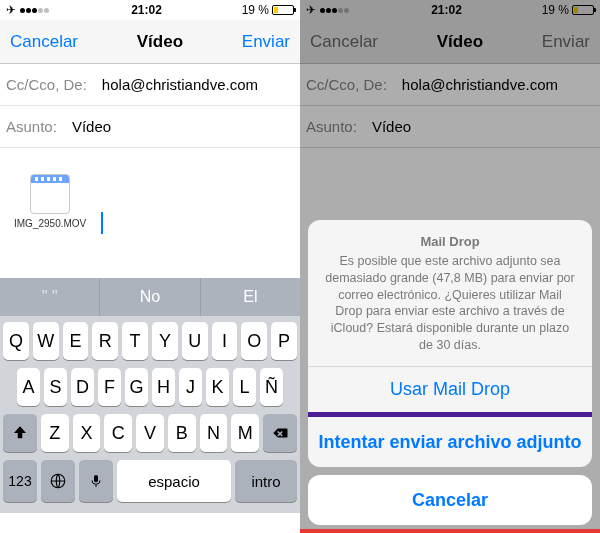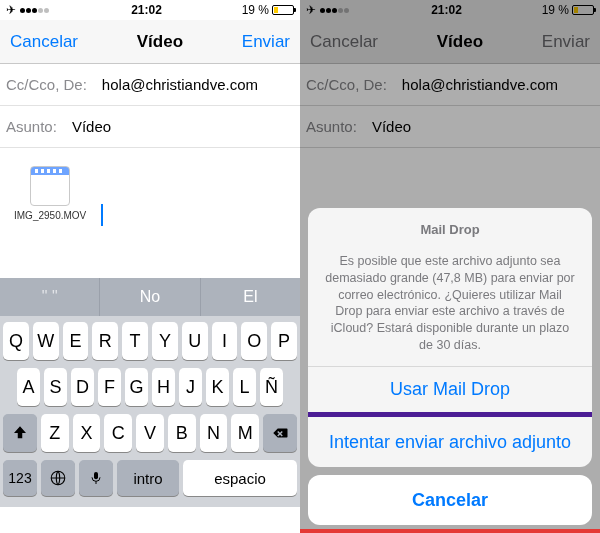--- a/index.html
+++ b/index.html
@@ -14,58 +14,58 @@
   .battery-icon { width:22px; height:10px; border:1px solid #000; border-radius:2px; position:relative; display:inline-block; }
   .battery-icon::after { content:""; position:absolute; right:-3px; top:2px; width:2px; height:4px; background:#000; border-radius:0 1px 1px 0; }
   .battery-fill { position:absolute; left:1px; top:1px; bottom:1px; width:20%; background:#ffcc00; }
   .nav-bar { height:44px; border-bottom:1px solid #c8c8c8; display:flex; align-items:center; justify-content:space-between; padding:0 10px; background:#f7f7f7; }
   .nav-btn { color:#007aff; font-size:17px; }
   .nav-title { font-weight:600; font-size:17px; color:#000; }
   .field-row { border-bottom:1px solid #e2e2e2; padding:12px 6px; display:flex; align-items:center; font-size:15px; gap:6px; }
   .field-label { color:#8a8a8e; }
   .field-value { color:#000;margin-left:9px; }
   .compose-body { padding:18px 14px 0 14px; height:130px; position:relative; }
-  .attachment { display:inline-block; text-align:center; margin-top:0; }
+  .attachment { display:inline-block; text-align:center; margin-top:8px; }
   .attach-thumb { width:40px; height:40px; border:1px solid #c9c9c9; border-radius:4px; margin:0 auto 4px; background:linear-gradient(#6ea4ff 0 20%, #fff 20% 100%); position:relative; }
   .attach-thumb::before { content:""; position:absolute; top:2px; left:4px; right:4px; height:4px; background:repeating-linear-gradient(90deg,#fff 0 3px,#6ea4ff 3px 6px); }
   .attach-name { font-size:10px; color:#333; }
   .cursor { display:inline-block; width:2px; height:22px; background:#007aff; vertical-align:middle; margin-left:10px; }
   
   .predict { height:38px; background:#adb3bc; display:flex; color:#fff; }
   .predict div { flex:1; display:flex; align-items:center; justify-content:center; font-size:16px; border-right:1px solid #9aa0aa; }
   .predict div:last-child { border-right:none; }
   .predict .quoted { color:#e2e4e8; }
   
   .keyboard { background:#d1d4d9; padding:6px 3px 3px; }
   .krow { display:flex; justify-content:center; margin-bottom:8px; gap:4px; }
   .key { background:#fff; border-radius:5px; box-shadow:0 1px 0 #888; height:38px; display:flex; align-items:center; justify-content:center; font-size:18px; color:#000; }
   .key.letter { flex:1; min-width:0; }
   .krow.r1 .key { width:calc((100% - 36px)/10); }
   .krow.r2 { padding:0 14px; }
   .krow.r2 .key { width:calc((100% - 36px)/10); }
   .krow.r3 .key.letter { width:calc((100% - 36px - 68px)/8); }
   .key.fn { background:#acb2bc; width:34px; }
   .key.fn svg { width:18px; height:18px; }
-  .krow.bottom .key { height:36px; }
+  .krow.bottom .key { height:42px; }
   .key.num { background:#acb2bc; width:34px; font-size:14px; }
   .key.globe { background:#acb2bc; width:34px; }
   .key.mic { background:#acb2bc; width:34px; }
   .key.space { flex:1; background:#fff; font-size:15px; }
   .key.return { background:#acb2bc; width:62px; font-size:15px; }
   
   .screen.right .nav-bar, .screen.right .status-bar, .screen.right .field-row, .screen.right .compose-body { filter: brightness(0.95); }
   .screen.right .nav-btn { color:#6c6c70; }
   
   .sheet-wrap { position:absolute; left:8px; right:8px; bottom:8px; }
   .sheet { background:rgba(248,248,248,0.96); border-radius:12px; overflow:hidden; margin-bottom:8px; }
   .sheet-header { padding:14px 16px 12px; text-align:center; border-bottom:1px solid #d8d8d8; }
-  .sheet-title { font-size:13px; font-weight:600; color:#7a7a7e; margin-bottom:16px; }
+  .sheet-title { font-size:13px; font-weight:600; color:#7a7a7e; margin-bottom:4px; }
   .sheet-msg { font-size:12.5px; color:#7a7a7e; line-height:1.35; }
   .sheet-btn { height:50px; display:flex; align-items:center; justify-content:center; color:#007aff; font-size:18px; border-bottom:5px solid #4c1d95; }
-  .sheet-btn:last-child { border-bottom:none; }
+  .sheet-btn:last-child { border-bottom:none;font-weight:bold; }
   .cancel-sheet { background:#fff; border-radius:12px; height:50px; display:flex; align-items:center; justify-content:center; color:#007aff; font-size:18px; font-weight:600; }
   .red-bar { position:absolute; left:0; right:0; bottom:0; height:4px; background:#e53935; }
   .screen.right .status-bar, .screen.right .nav-bar { background:#efeff0; }
   .wifi-dots { display:inline-flex; gap:1px; }
   .wifi-dots span { width:5px;height:5px;border-radius:50%; background:#000; }
   .wifi-dots span.off { background:rgba(0,0,0,0.25); }
 </style>
 </head>
 <body>
 
@@ -164,22 +164,22 @@
             <circle cx="12" cy="12" r="9" fill="none" stroke="#000" stroke-width="1.5"></circle>
             <path d="M3 12h18M12 3c3 3 3 15 0 18M12 3c-3 3-3 15 0 18" fill="none" stroke="#000" stroke-width="1.5"></path>
           </svg>
       </div>
       <div class="key mic">
         <svg viewBox="0 0 24 24" width="16" height="16">
             <rect x="9" y="3" width="6" height="11" rx="3" fill="#000"></rect>
             <path d="M6 11a6 6 0 0012 0M12 17v4" stroke="#000" stroke-width="1.5" fill="none"></path>
           </svg>
       </div>
+      <div class="key space">espacio</div>
       <div class="key return">intro</div>
-      <div class="key space">espacio</div>
     </div>
   </div>
 </div>
 
 <div class="screen right">
   <div class="status-bar">
     <div class="status-left">
       <span>✈︎</span>
       <span class="wifi-dots">
           <span></span>

